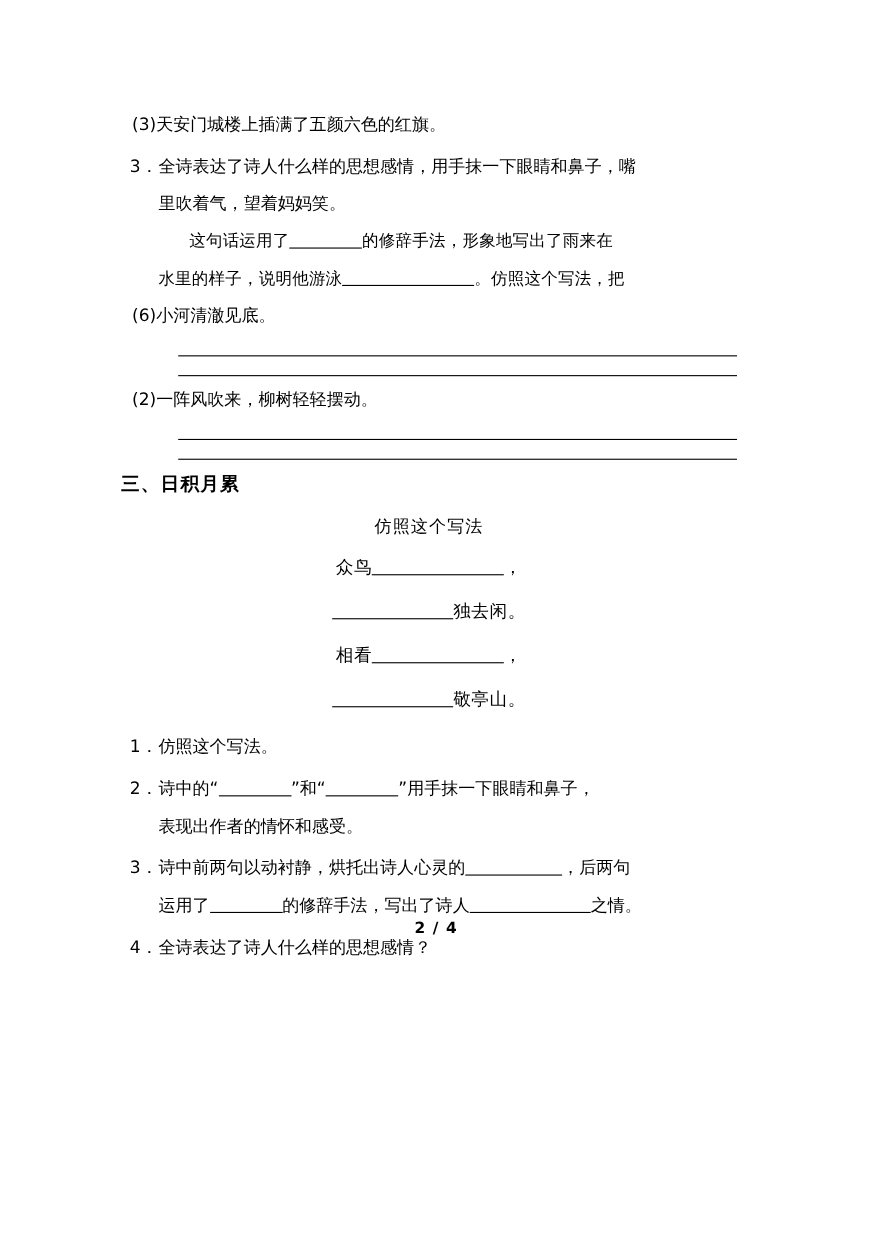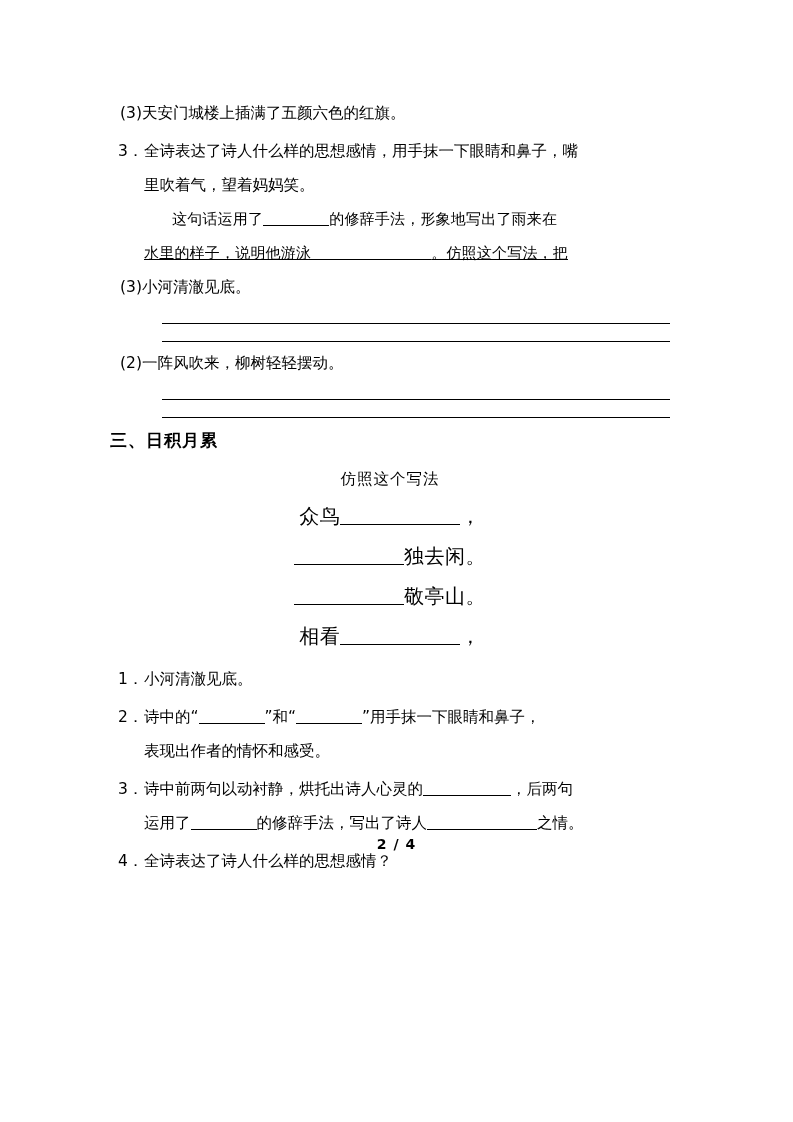--- a/index.html
+++ b/index.html
@@ -77,21 +77,21 @@
   .poem-title {
     text-align: center;
     font-size: 15.5px;
     line-height: 34px;
     margin-top: 4px;
     letter-spacing: 1px;
     padding-right: 10px;
   }
   .poem-line {
     text-align: center;
-    font-size: 20px;
+    font-size: 16px;
     line-height: 40px;
     letter-spacing: 0.5px;
     padding-right: 10px;
   }
   .q-list {
     margin-top: 6px;
   }
   .blank {
     display: inline-block;
     border-bottom: 1px solid #000;
@@ -103,21 +103,20 @@
     left: 0;
     right: 0;
     bottom: 60px;
     text-align: center;
     font-size: 14px;
     font-weight: bold;
     letter-spacing: 1px;
   }
   .wrap-indent {
     padding-left: 34px;
-    text-decoration: underline;
   }
 </style>
 </head>
 <body>
 
 <div class="page">
   <div class="content">
 
     <div class="sub-item">(3)天安门城楼上插满了五颜六色的红旗。</div>
 
@@ -131,21 +130,21 @@
 
     <div>
       <div class="line para-indent">
         <span>这句话运用了</span><span class="blank" style="width:66px"></span><span>的修辞手法，形象地写出了雨来在</span>
       </div>
       <div class="line wrap-indent">
         <span>水里的样子，说明他游泳</span><span class="blank" style="width:120px"></span><span>。仿照这个写法，把</span>
       </div>
     </div>
 
-    <div class="sub-item">(3)小河清澈见底。</div>
+    <div class="sub-item">(6)小河清澈见底。</div>
 
     <div class="answer-lines">
       <div class="rule"></div>
       <div class="rule"></div>
     </div>
 
     <div class="sub-item">(2)一阵风吹来，柳树轻轻摆动。</div>
 
     <div class="answer-lines">
       <div class="rule"></div>
@@ -156,31 +155,31 @@
 
     <div class="poem-title">仿照这个写法</div>
 
     <div class="poem-line">
       <span>众鸟</span><span class="blank" style="width:120px"></span><span>，</span>
     </div>
     <div class="poem-line">
       <span class="blank" style="width:110px"></span><span>独去闲。</span>
     </div>
     <div class="poem-line">
+      <span>相看</span><span class="blank" style="width:120px"></span><span>，</span>
+    </div>
+    <div class="poem-line">
       <span class="blank" style="width:110px"></span><span>敬亭山。</span>
     </div>
-    <div class="poem-line">
-      <span>相看</span><span class="blank" style="width:120px"></span><span>，</span>
-    </div>
 
     <div class="q-list">
 
       <div class="num-item">
         <div class="num">1．</div>
-        <div class="body">小河清澈见底。</div>
+        <div class="body">仿照这个写法。</div>
       </div>
 
       <div class="num-item">
         <div class="num">2．</div>
         <div class="body">
           <div>
             <span>诗中的“</span><span class="blank" style="width:66px"></span><span>”和“</span><span class="blank" style="width:66px"></span><span>”用手抹一下眼睛和鼻子，</span>
           </div>
           <div>表现出作者的情怀和感受。</div>
         </div>

